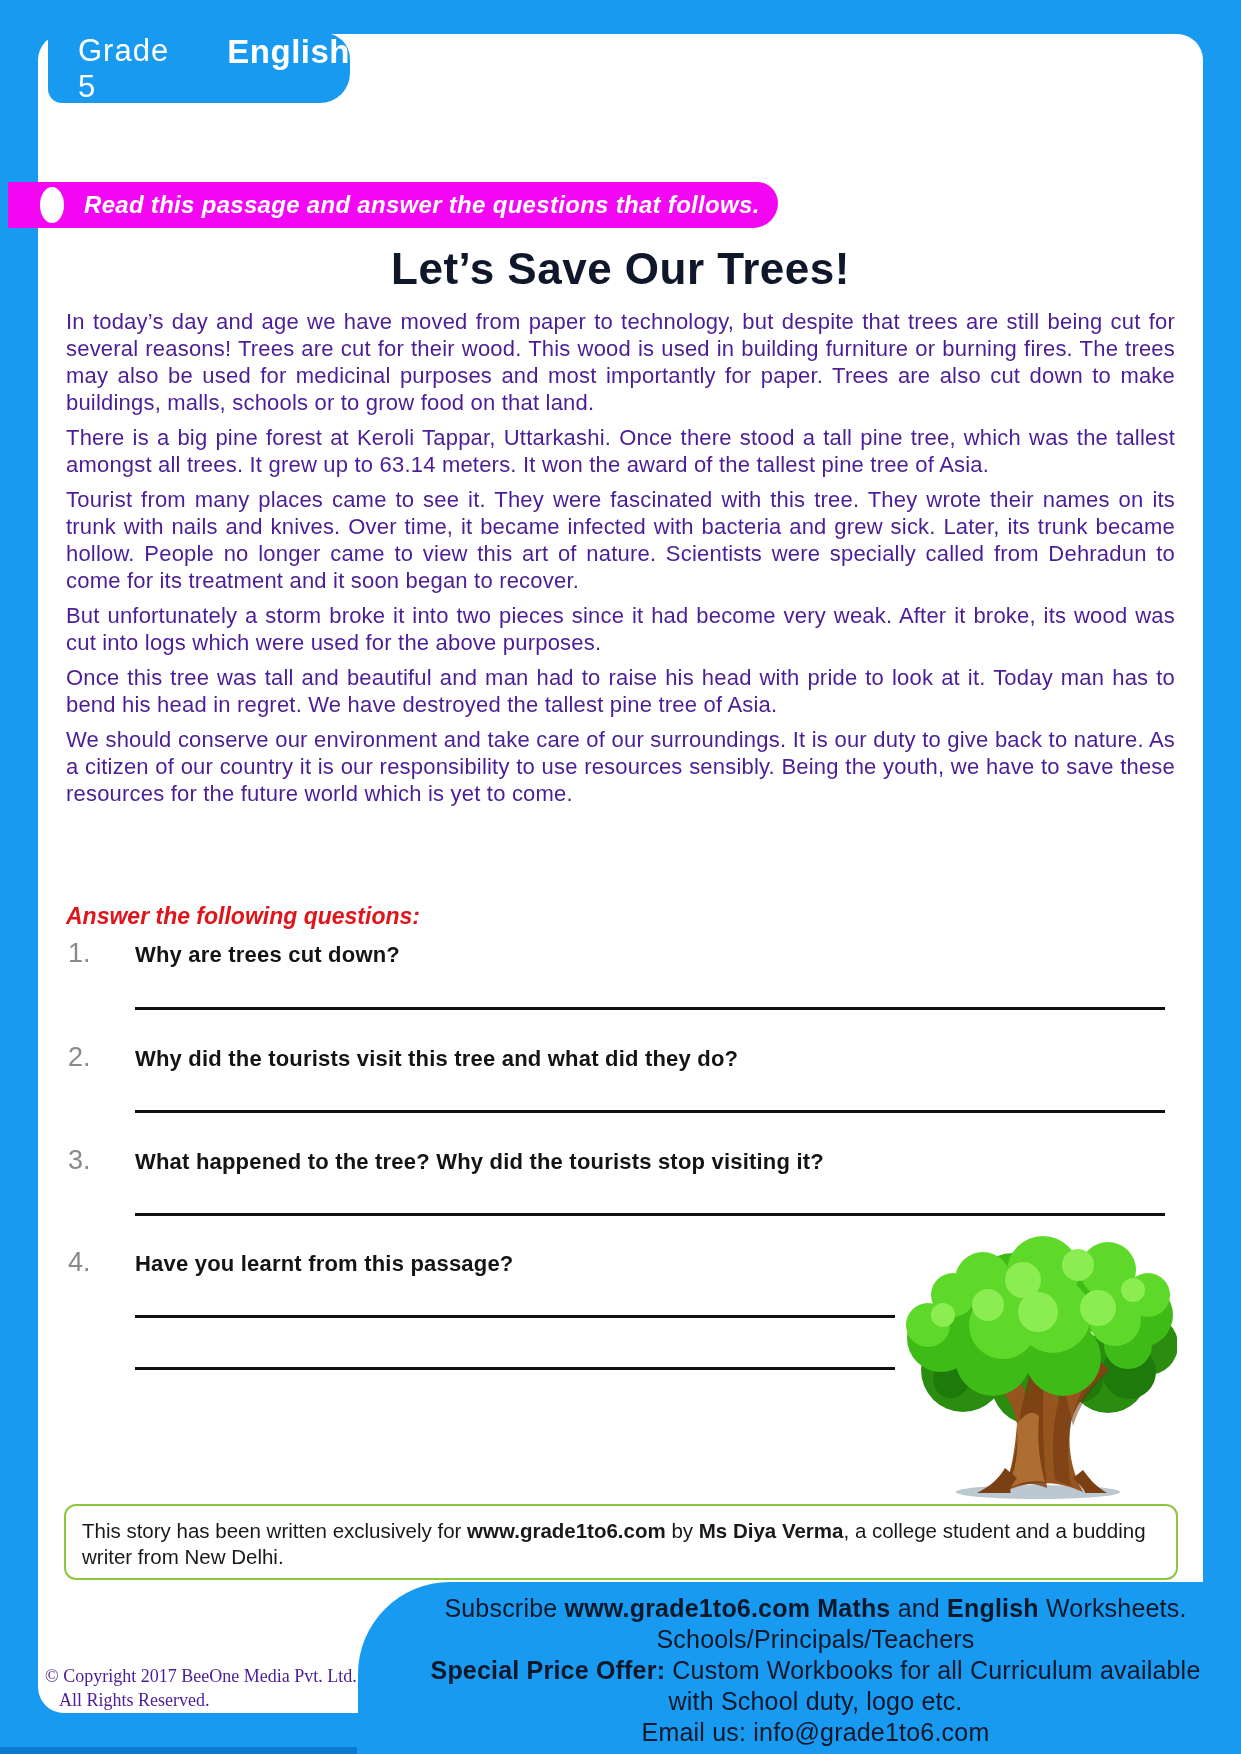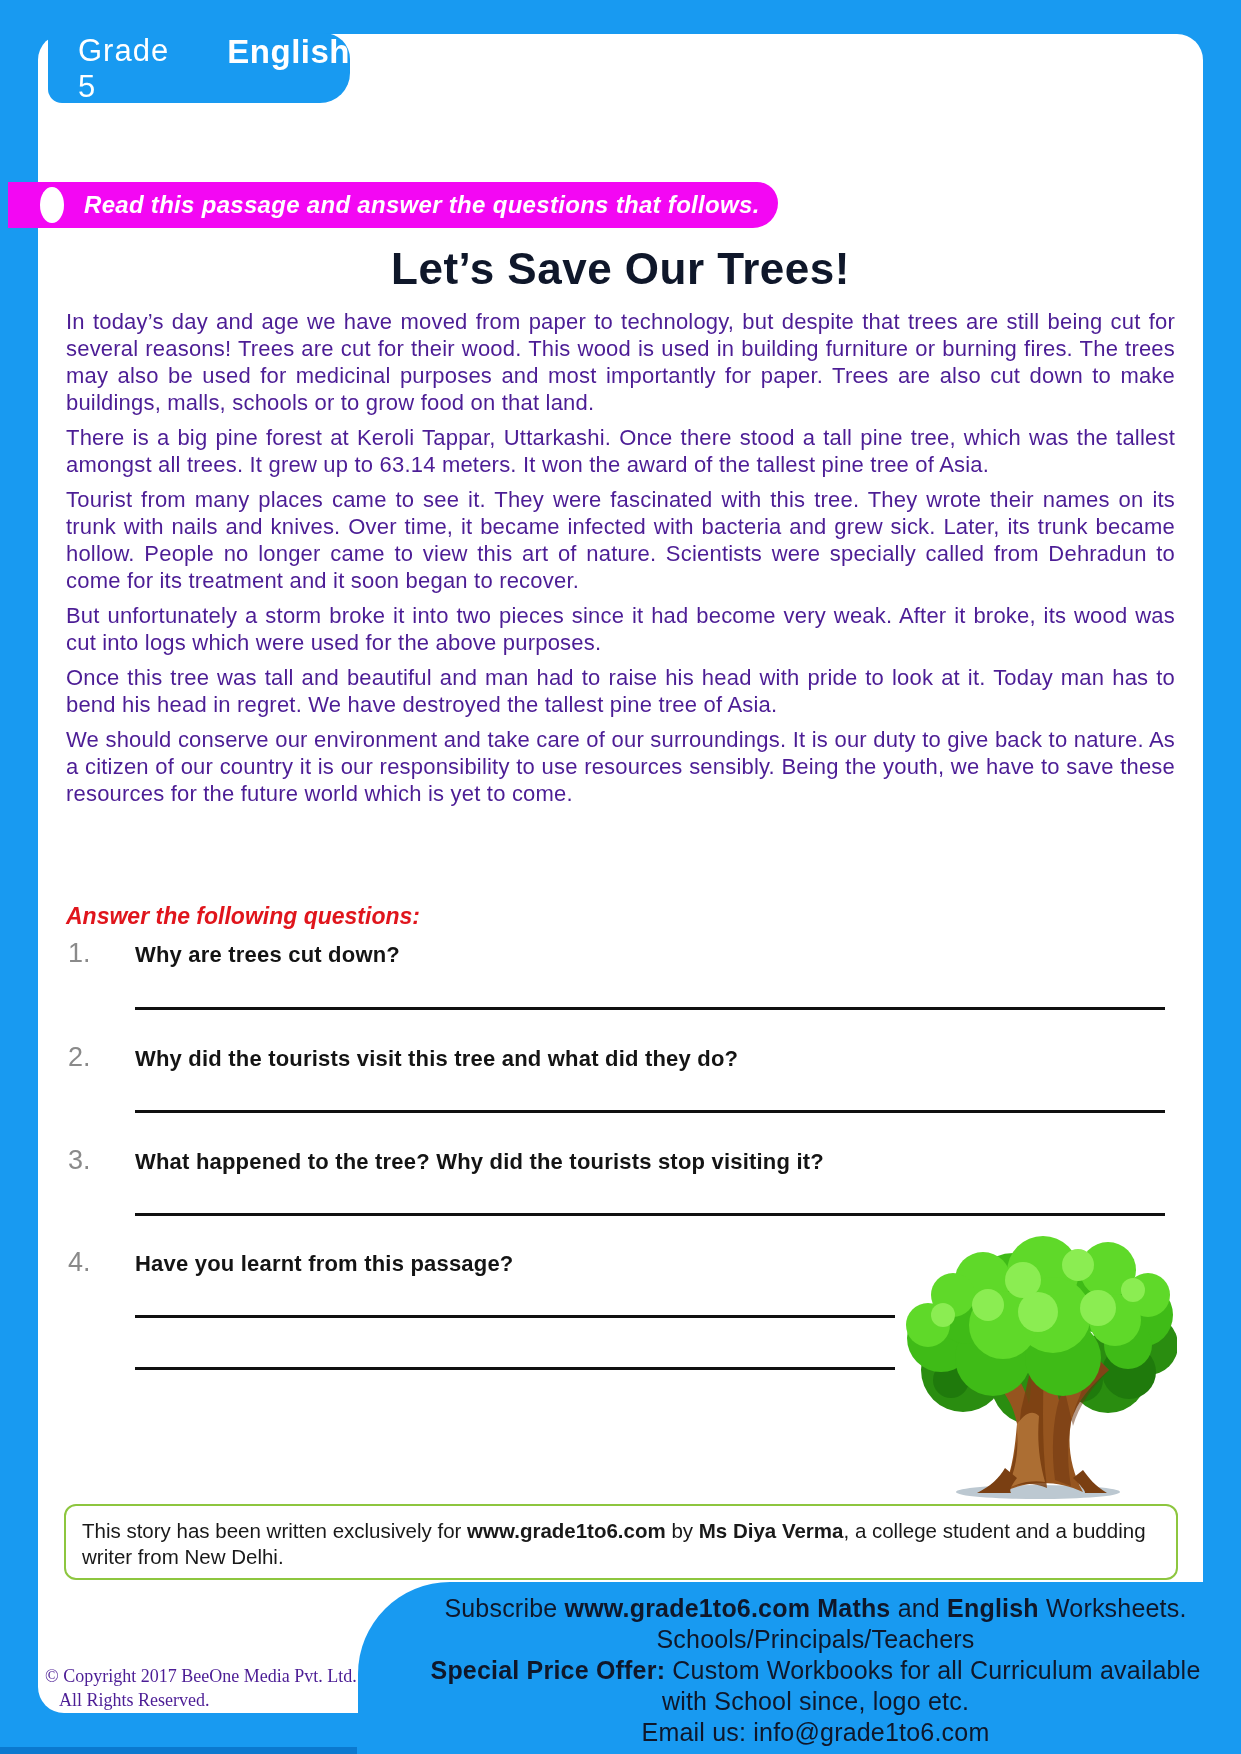--- a/index.html
+++ b/index.html
@@ -189,21 +189,21 @@
   </g>
 </svg>
 
 <div class="attribution-box"><span>This story has been written exclusively for </span><b>www.grade1to6.com</b><span> by </span><b>Ms Diya Verma</b><span>, a college student and a budding writer from New Delhi.</span></div>
 
 <div class="footer-block">
   <div class="footer-text">
     <div><span>Subscribe </span><b>www.grade1to6.com Maths</b><span> and </span><b>English</b><span> Worksheets.</span></div>
     <div>Schools/Principals/Teachers</div>
     <div><b>Special Price Offer:</b><span> Custom Workbooks for all Curriculum available</span></div>
-    <div>with School since, logo etc.</div>
+    <div>with School duty, logo etc.</div>
     <div>Email us: info@grade1to6.com</div>
   </div>
 </div>
 
 <div class="copyright">
   <div>© Copyright 2017 BeeOne Media Pvt. Ltd.</div>
   <div class="cr2">All Rights Reserved.</div>
 </div>
 
 <div class="bottom-strip"></div>

